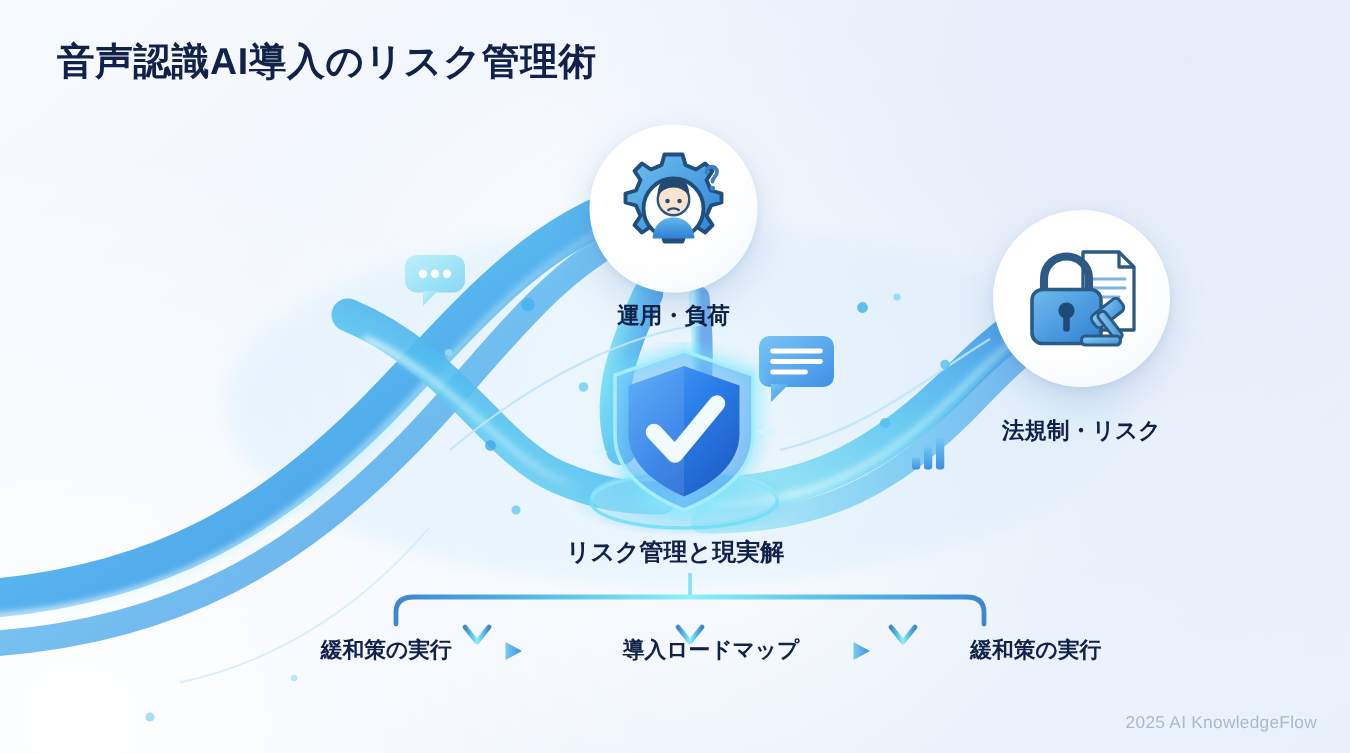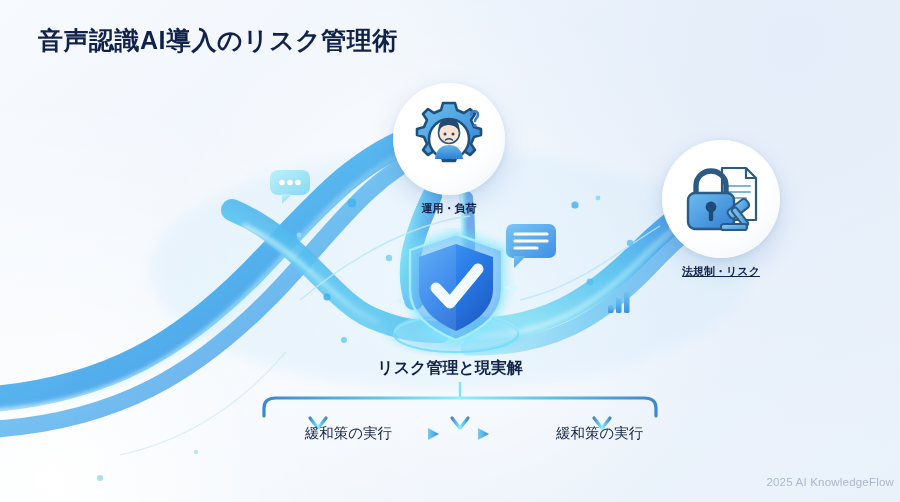--- a/index.html
+++ b/index.html
@@ -27,57 +27,57 @@
   
   .node{position:absolute;}
   .disc{
     position:relative;border-radius:50%;
     background:radial-gradient(circle at 35% 28%,#ffffff 0%,#ffffff 55%,#eef4fb 100%);
     box-shadow:0 10px 26px rgba(60,110,180,.18), 0 2px 6px rgba(60,110,180,.10);
     display:flex;align-items:center;justify-content:center;
   }
   .node-label{
     position:absolute;left:50%;transform:translateX(-50%);
-    white-space:nowrap;font-size:11px;font-weight:bold;color:#11224a;
+    white-space:nowrap;font-size:15px;font-weight:bold;color:#11224a;
   }
   
   #node-accuracy{left:118px;top:138px;}
   #node-accuracy .disc{width:124px;height:124px;}
   #node-accuracy .node-label{top:130px;}
   .badge-x{
     position:absolute;right:-8px;top:-4px;width:34px;height:34px;border-radius:50%;
     background:radial-gradient(circle at 35% 30%,#f4736c 0%,#e8483f 70%,#d93a32 100%);
     box-shadow:0 3px 8px rgba(200,50,45,.35);
     display:flex;align-items:center;justify-content:center;
   }
   
   #node-ops{left:393px;top:83px;}
   #node-ops .disc{width:112px;height:112px;}
   #node-ops .node-label{top:118px;}
   
   #node-legal{left:662px;top:140px;}
   #node-legal .disc{width:118px;height:118px;}
-  #node-legal .node-label{top:124px;text-decoration:underline;}
+  #node-legal .node-label{top:138px;}
   
   #center-shield{position:absolute;left:378px;top:228px;width:160px;height:125px;}
   #center-label{
     position:absolute;left:450px;top:358px;transform:translateX(-50%);
     white-space:nowrap;font-size:16px;font-weight:bold;color:#11224a;
   }
   
   #flow{position:absolute;left:250px;top:382px;width:420px;height:60px;}
   .flow-row{
     position:absolute;left:0;top:424px;width:900px;
     display:flex;align-items:center;justify-content:center;gap:16px;
   }
-  .flow-step{font-size:14.5px;font-weight:normal;color:#11224a;white-space:nowrap;padding-left:48px;}
+  .flow-step{font-size:14.5px;font-weight:bold;color:#11224a;white-space:nowrap;padding-left:48px;}
   .flow-arrow{display:block;}
   
   .footer{
-    position:absolute;right:6px;bottom:14px;
+    position:absolute;right:22px;bottom:14px;
     font-size:11.5px;color:#a9b9cd;letter-spacing:.2px;margin-top:48px;
   }
   
   .float{position:absolute;}
 </style>
 </head>
 <body>
 
 <div id="stage">
 
@@ -335,20 +335,21 @@
     <svg class="flow-arrow" width="34" height="16" viewBox="0 0 34 16">
       <defs>
         <linearGradient id="arw1" x1="0" y1="0" x2="1" y2="0">
           <stop offset="0%" stop-color="#77cdf0"></stop>
             <stop offset="100%" stop-color="#3d8ede"></stop>
         </linearGradient>
       </defs>
       <path d="M1,8 H22" stroke="url(#arw1)" stroke-width="4" stroke-linecap="round"></path>
       <path d="M20,2 L31,8 L20,14 Z" fill="url(#arw1)"></path>
     </svg>
+    <span class="flow-step">導入ロードマップ</span>
     <svg class="flow-arrow" width="34" height="16" viewBox="0 0 34 16">
       <path d="M1,8 H22" stroke="url(#arw1)" stroke-width="4" stroke-linecap="round"></path>
       <path d="M20,2 L31,8 L20,14 Z" fill="url(#arw1)"></path>
     </svg>
     <span class="flow-step">緩和策の実行</span>
   </div>
 
   <div class="footer">2025 AI KnowledgeFlow</div>
 
 </div>

